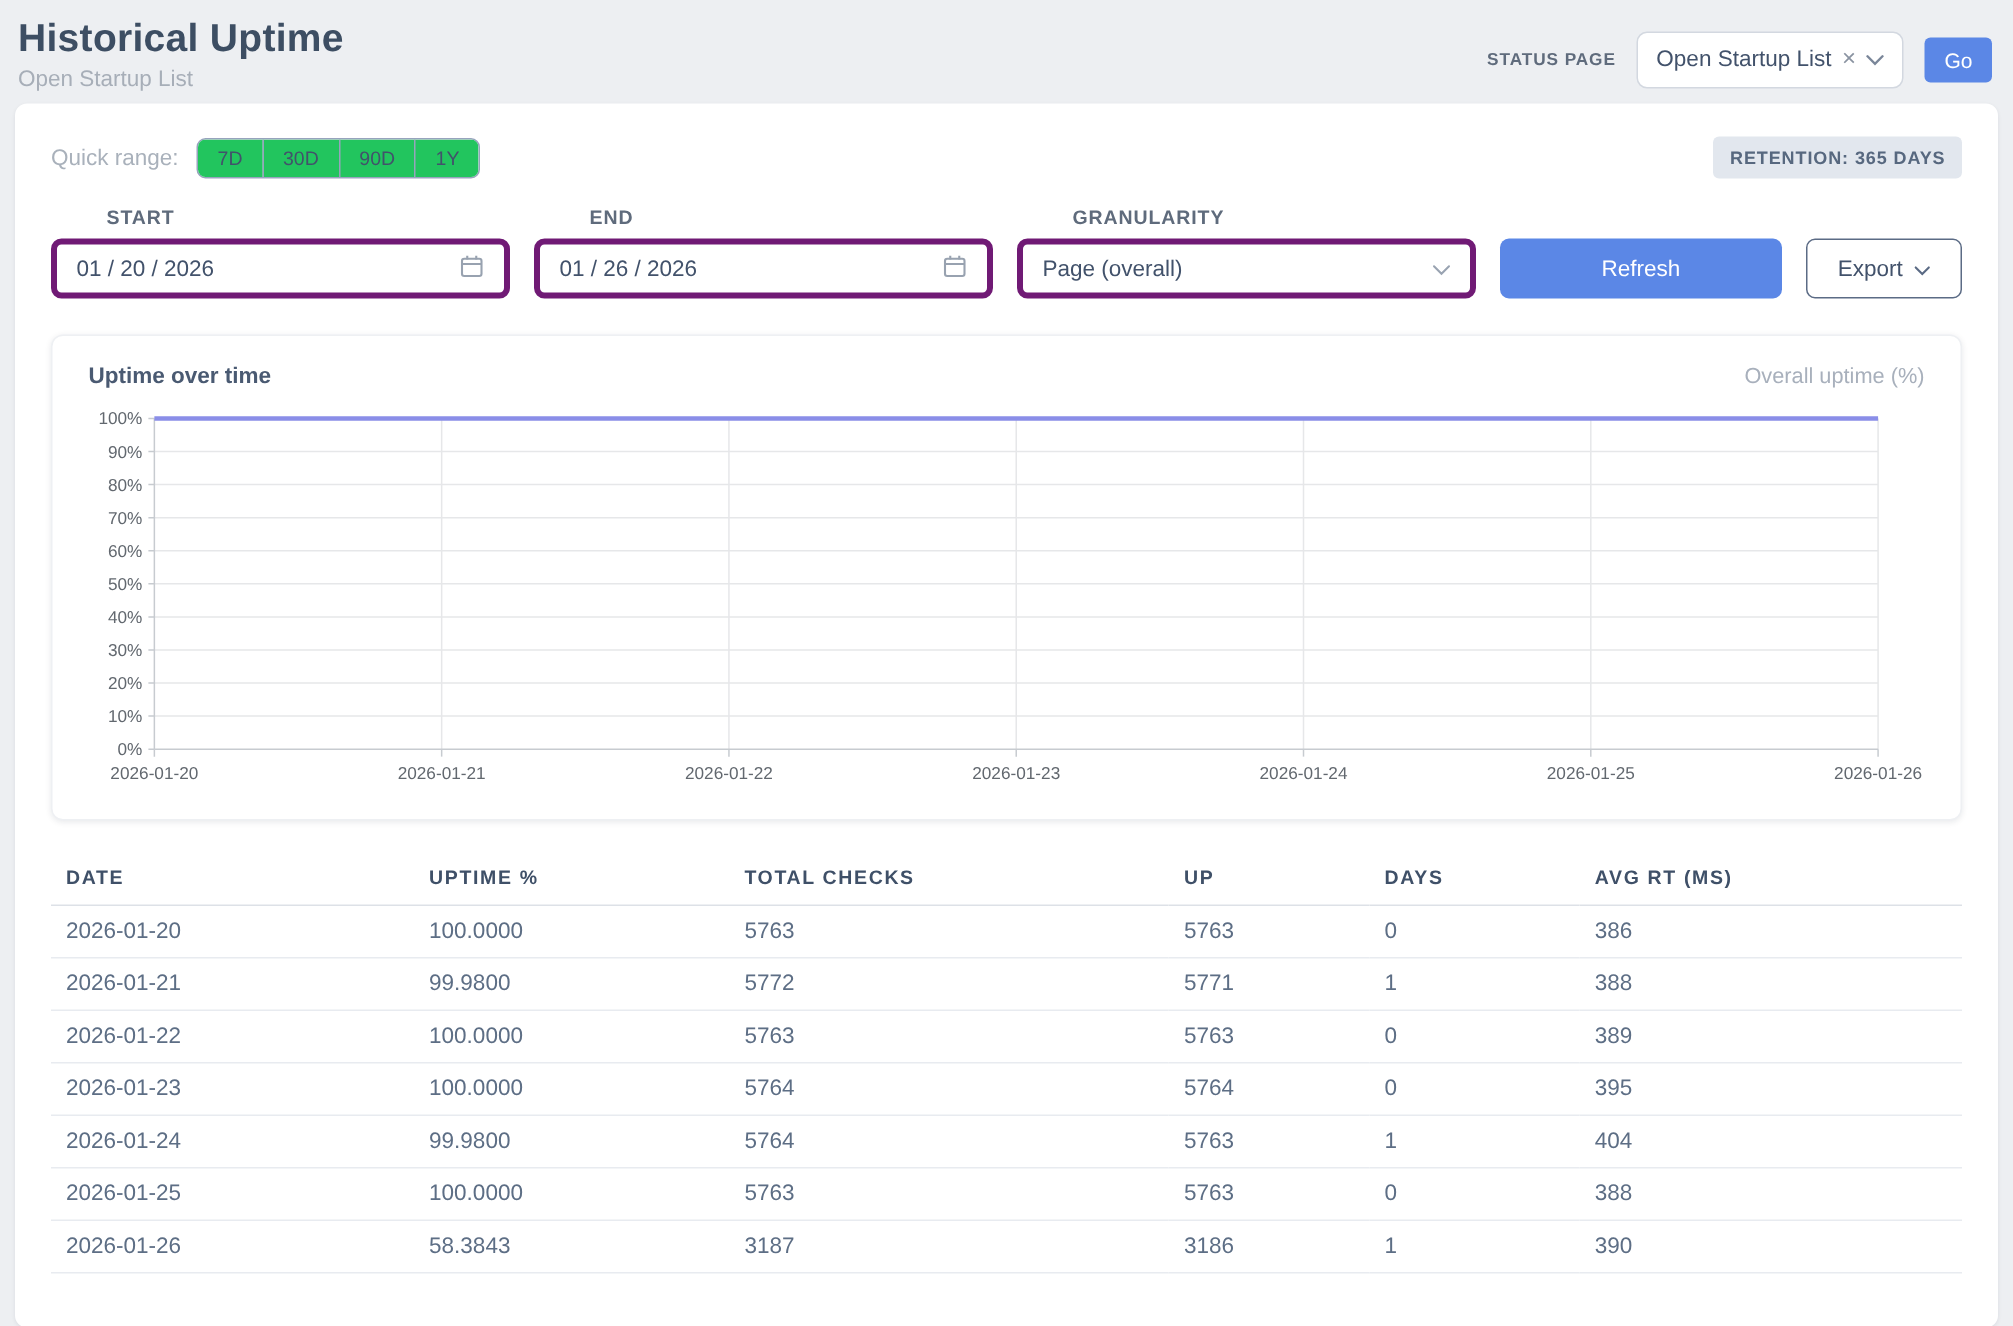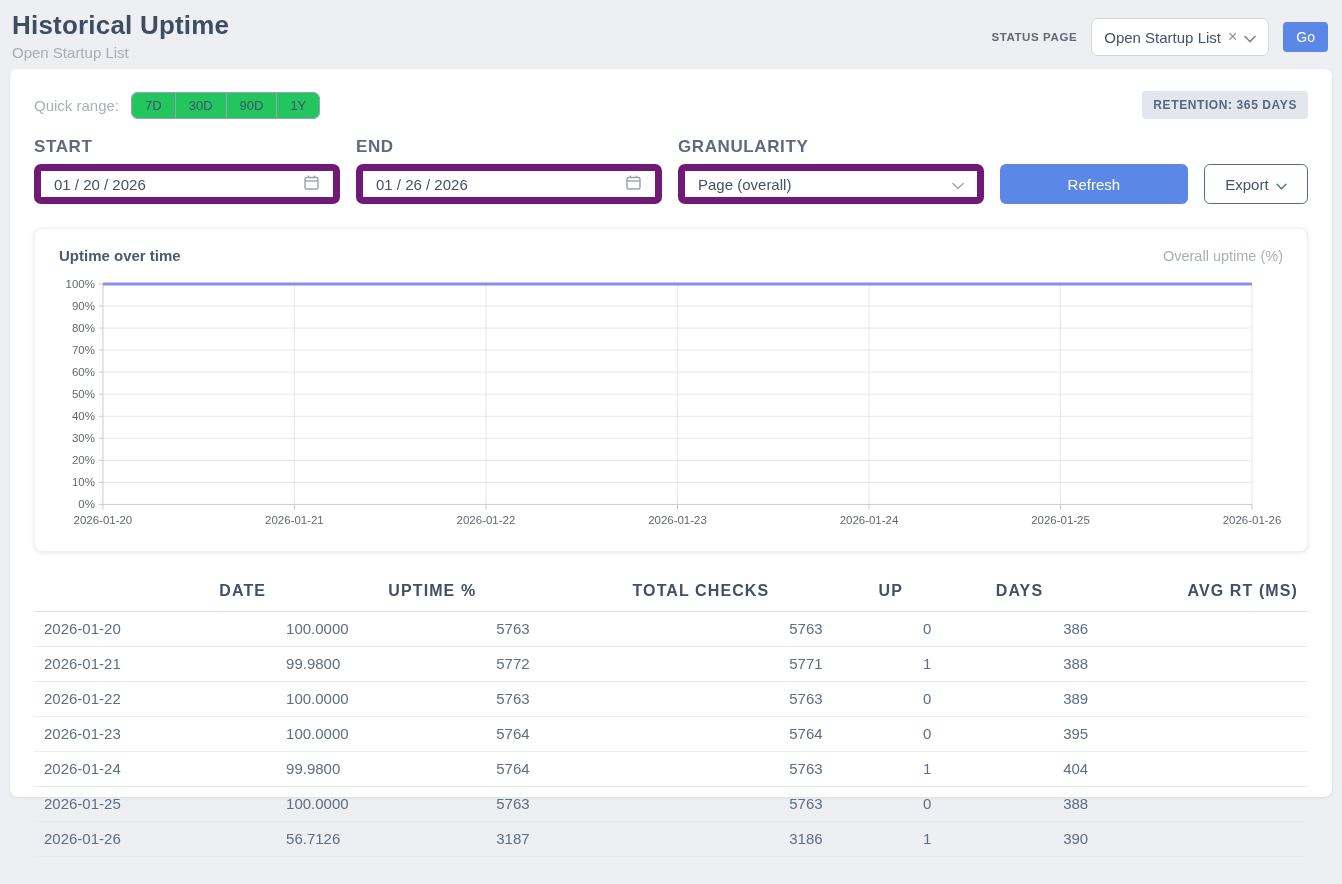--- a/index.html
+++ b/index.html
@@ -1,59 +1,59 @@
 <!DOCTYPE html>
 <html><head>
 <meta charset="utf-8">
 <style>
   * { margin:0; padding:0; box-sizing:border-box; }
   html,body { width:1342px; height:884px; background:#edeff2; font-family:"Liberation Sans", sans-serif; overflow:hidden; }
 
   
-  .page-header { display:flex; justify-content:space-between; align-items:flex-start; padding:10px 14px 8px 12px; }
+  .page-header { display:flex; justify-content:space-between; align-items:center; padding:10px 14px 8px 12px; }
   .page-title { font-size:26px; font-weight:700; color:#3d4e63; letter-spacing:.2px; }
   .page-subtitle { font-size:15px; color:#a7aeb8; margin-top:3px; }
   .header-right { display:flex; align-items:center; gap:14px; margin-top:8px; }
   .status-page-label { font-size:11.5px; font-weight:600; color:#5f6b7c; letter-spacing:.6px; }
   .status-select { display:flex; align-items:center; gap:7px; background:#fff; border:1px solid #d3d8e0; border-radius:7px; height:38px; padding:0 12px; font-size:15px; color:#42526b; cursor:pointer; }
   .clear-x { color:#8a93a1; font-size:16px; line-height:1; cursor:pointer; }
   .btn-go { background:#5b87e6; color:#fff; border:none; border-radius:4px; height:30px; padding:0 13px; font-size:14px; cursor:pointer; }
 
   
-  .main-card { margin:0 10px; background:#fff; border-radius:8px; box-shadow:0 1px 3px rgba(20,30,50,.08); padding:22px 24px 20px; height:728px; }
+  .main-card { margin:0 10px; background:#fff; border-radius:8px; box-shadow:0 1px 3px rgba(20,30,50,.08); padding:22px 24px 20px; height:816px; }
 
   .row-quick { display:flex; justify-content:space-between; align-items:center; }
   .quick-left { display:flex; align-items:center; gap:12px; }
   .quick-range-label { font-size:15px; color:#a9b1bb; }
   .segmented { display:inline-flex; border:1px solid #97a3bd; border-radius:6px; overflow:hidden; background:#fff; }
   .segmented button { background:#22c55e; border:none; border-left:1px solid #97a3bd; padding:5px 13px; font-size:13px; color:#42526b; font-family:inherit; cursor:pointer; }
   .segmented button:first-child { border-left:none; }
   .retention-badge { background:#e2e7ee; color:#57687f; font-size:12px; font-weight:700; letter-spacing:.6px; padding:7px 11px; border-radius:4px; }
 
   
   .row-filters { display:flex; align-items:flex-end; gap:16px; margin-top:18px; }
   .field { display:flex; flex-direction:column; }
-  .field-label { font-size:17px; font-weight:600; color:#5f6b7c; letter-spacing:.6px; margin-bottom:7px; }
-  .field-box { width:306px; height:40px; border:7px solid #701a75; border-radius:7px; background:#fff; display:flex; align-items:center; padding:0 13px; font-size:15px; color:#42526b; cursor:pointer; }
+  .field-label { font-size:13px; font-weight:600; color:#5f6b7c; letter-spacing:.6px; margin-bottom:7px;margin-left:37px; }
+  .field-box { width:306px; height:40px; border:4px solid #701a75; border-radius:7px; background:#fff; display:flex; align-items:center; padding:0 13px; font-size:15px; color:#42526b; cursor:pointer; }
   .field-box .grow { flex:1; }
   .btn-refresh { width:191px; height:40px; background:#5b87e6; color:#fff; border:none; border-radius:6px; font-size:15px; font-family:inherit; cursor:pointer; }
   .btn-export { width:106px; height:40px; background:#fff; border:1px solid #5b6b85; border-radius:6px; font-size:15px; color:#42526b; font-family:inherit; cursor:pointer; display:flex; align-items:center; justify-content:center; gap:7px; }
 
   
   .chart-card { margin-top:24px; background:#fff; border:1px solid #eef0f3; border-radius:8px; box-shadow:0 1px 4px rgba(20,30,50,.10); padding:18px 24px 16px; }
   .chart-head { display:flex; justify-content:space-between; align-items:center; }
   .chart-title { font-size:15px; font-weight:700; color:#4a5a72; }
   .chart-legend { font-size:14.5px; color:#a8b0bc; }
   .chart-wrap { margin-top:14px; }
   .chart-wrap svg { display:block; width:100%; }
   svg text { font-family:"Liberation Sans", sans-serif; font-size:11.5px; fill:#62686f; }
 
   
   .uptime-table { width:100%; border-collapse:collapse; margin-top:22px; }
-  .uptime-table th { text-align:right; font-size:16px; font-weight:700; letter-spacing:1.1px; color:#3f5068; padding:8px 10px 11px; border-bottom:1px solid #dde1e7; }
+  .uptime-table th { text-align:left; font-size:13px; font-weight:700; letter-spacing:1.1px; color:#3f5068; padding:8px 10px 11px; border-bottom:1px solid #dde1e7; }
   .uptime-table td { font-size:15px; color:#5d6e85; padding:8px 10px 9px; border-bottom:1px solid #e8ebf0; }
 </style>
 </head>
 <body>
 
 <div class="page-header">
   <div>
     <div class="page-title">Historical Uptime</div>
     <div class="page-subtitle">Open Startup List</div>
   </div>
@@ -271,21 +271,21 @@
         <tr>
           <td>2026-01-25</td>
           <td>100.0000</td>
           <td>5763</td>
           <td>5763</td>
           <td>0</td>
           <td>388</td>
         </tr>
         <tr>
           <td>2026-01-26</td>
-          <td>56.7126</td>
+          <td>58.3843</td>
           <td>3187</td>
           <td>3186</td>
           <td>1</td>
           <td>390</td>
         </tr>
       </tbody>
   </table>
 
 </div>
 

